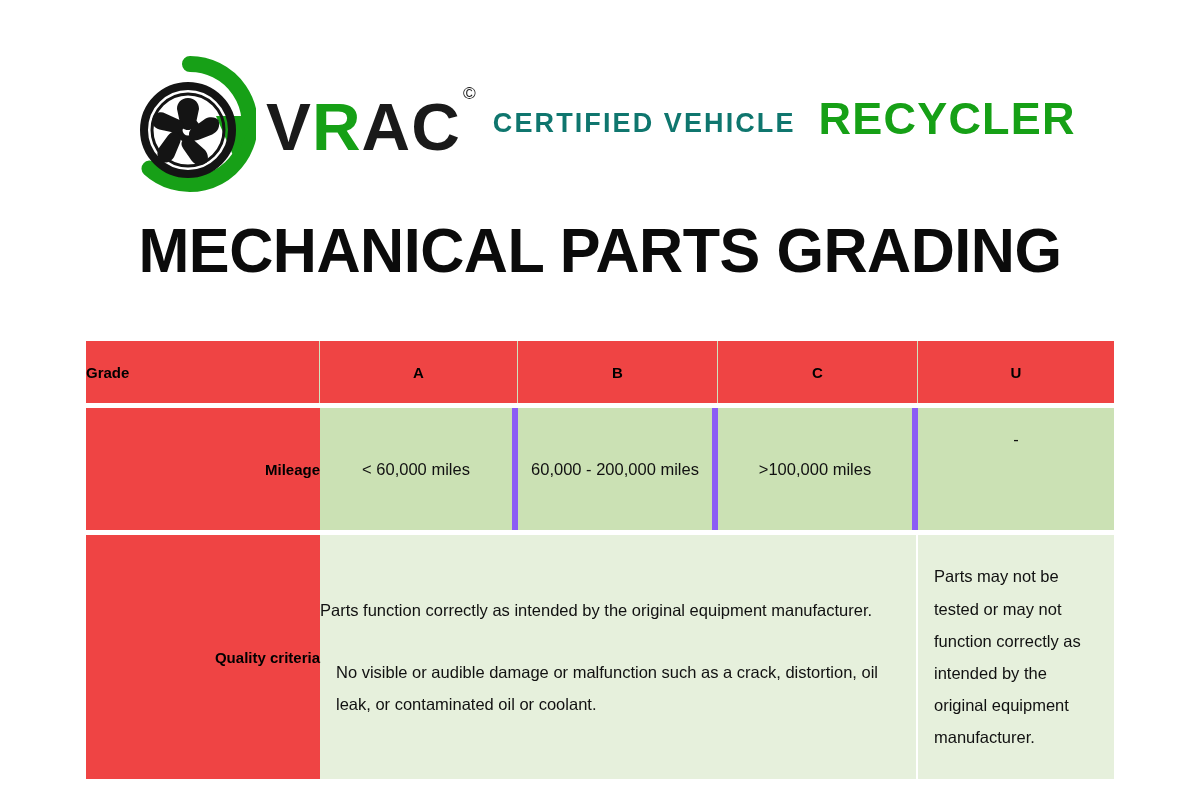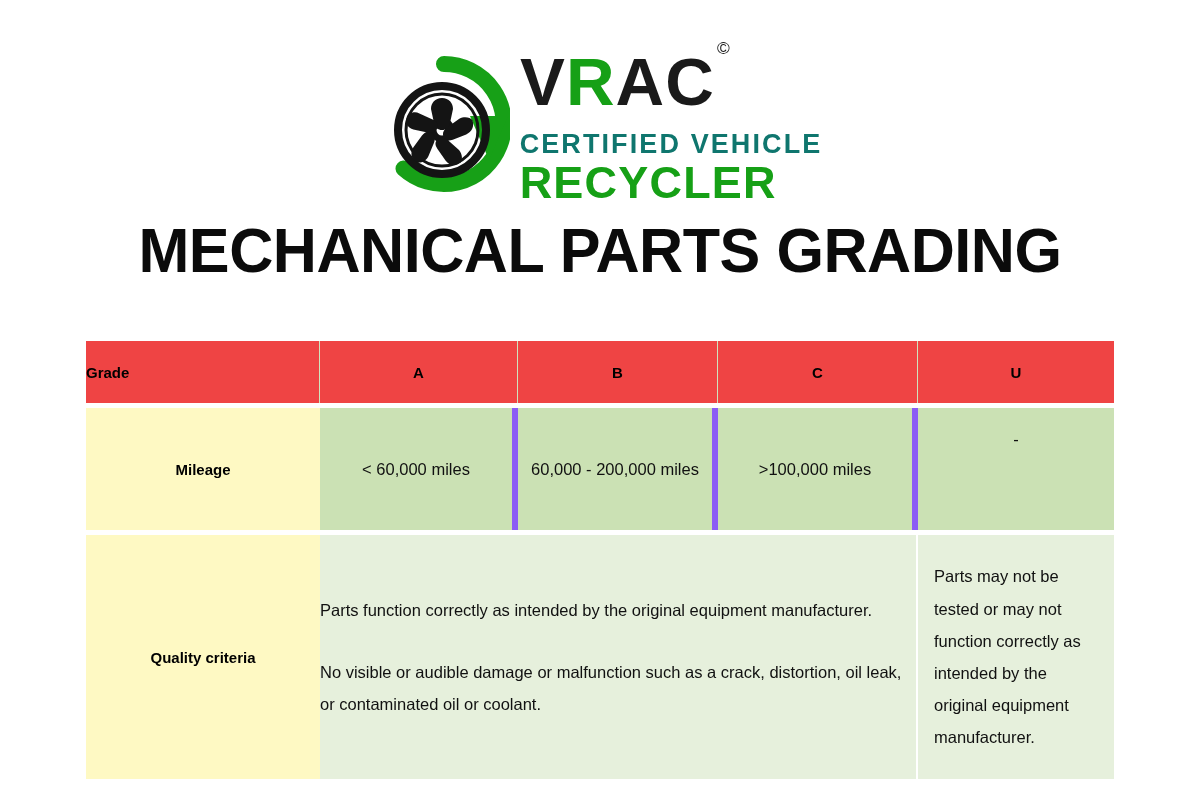--- a/index.html
+++ b/index.html
@@ -34,23 +34,24 @@
   .logo-mark {
     width: 132px;
     height: 142px;
     position: relative;
     flex: 0 0 auto;
   }
   .logo-mark svg { display: block; }
 
   .logo-text {
     display: flex;
-    flex-direction: column;
+    flex-direction: row;
     align-items: flex-start;
     line-height: 1;
+    gap: 23px;
   }
   .logo-vrac {
     font-family: "Liberation Sans", sans-serif;
     font-weight: bold;
     font-size: 66px;
     letter-spacing: 1px;
     color: #1a1a1a;
     white-space: nowrap;
     position: relative;
     display: block;
@@ -129,25 +130,25 @@
   .hdr-label {
     text-align: left;
     padding-left: 13px;
   }
   .hdr-grade { text-align: center; }
 
   .rowgap { height: 5px; background: #ffffff; }
   .rowgap td { background: #ffffff; padding: 0; height: 5px; }
 
   .rowlabel {
-    background: #fef9c3;
+    background: #ef4444;
     color: #000000;
     font-weight: bold;
     font-size: 15px;
-    text-align: center;
+    text-align: right;
     padding-left: 13px;
   }
   .cell-mid {
     background: #cbe1b4;
     text-align: center;
     font-size: 16.5px;
     color: #111111;
     line-height: 1.75;
     border-right: 6px solid #8b5cf6;
     padding: 6px 8px;
@@ -168,21 +169,21 @@
     padding: 10px 14px 10px 16px;
     border-right: 2px solid #ffffff;
   }
   .cell-light.last {
     border-right: none;
     padding: 10px 16px 10px 16px;
     vertical-align: middle;
     margin-top: 29px;
   }
   .cell-light p { margin: 0; }
-  .cell-light p + p { margin-top: 30px; }
+  .cell-light p + p { margin-top: 30px; margin-left: 16px; }
 
   .row-mileage td { height: 100px; }
   .row-quality td { height: 224px; }
 </style>
 </head>
 <body>
 
 <div class="logo-block">
   <div class="logo-inner">
 

